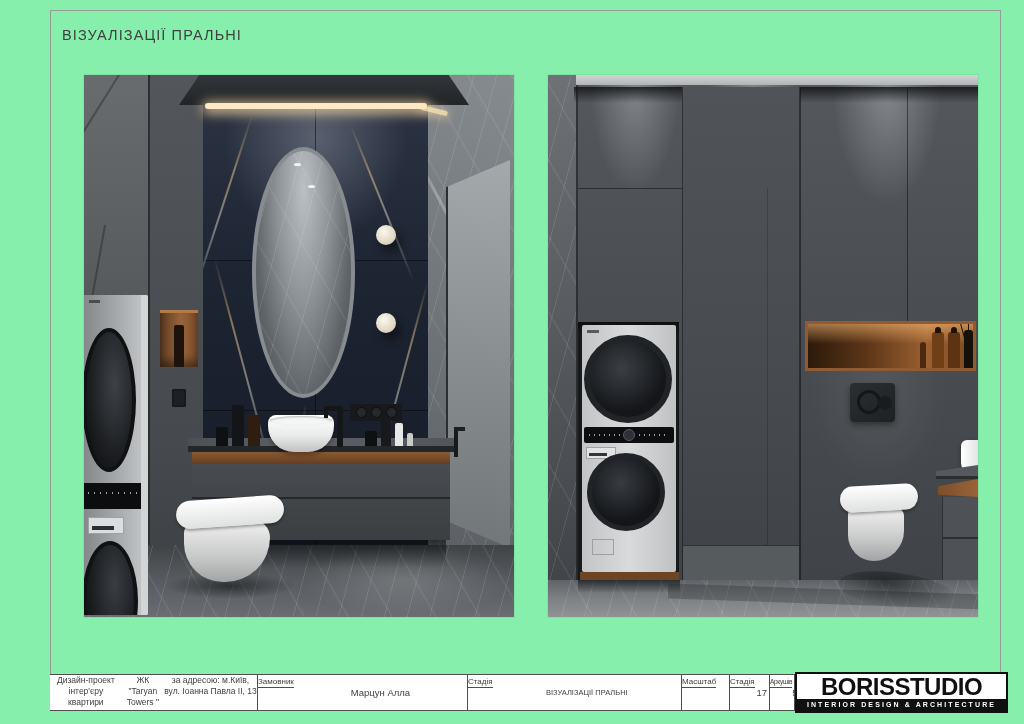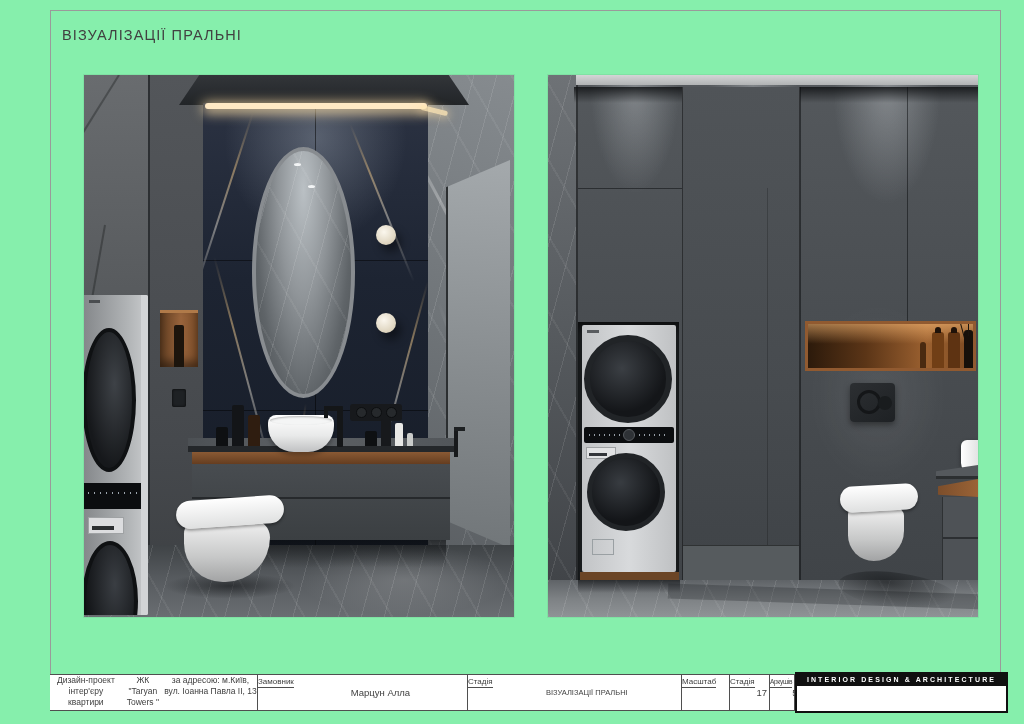--- a/index.html
+++ b/index.html
@@ -363,17 +363,18 @@
     <div class="cell c-sheet">
       <div class="clabel">Стадія</div>
       <div class="cvalue">17</div>
     </div>
     <div class="cell c-sheets">
       <div class="clabel">Аркушів</div>
       <div class="cvalue">59</div>
     </div>
     <div class="cell logocell">
       <div class="logobox">
+        <div class="logoname">BORISSTUDIO</div>
         <div class="logotag">INTERIOR DESIGN &amp; ARCHITECTURE</div>
       </div>
     </div>
   </div>
 </div>
 
 </body></html>

